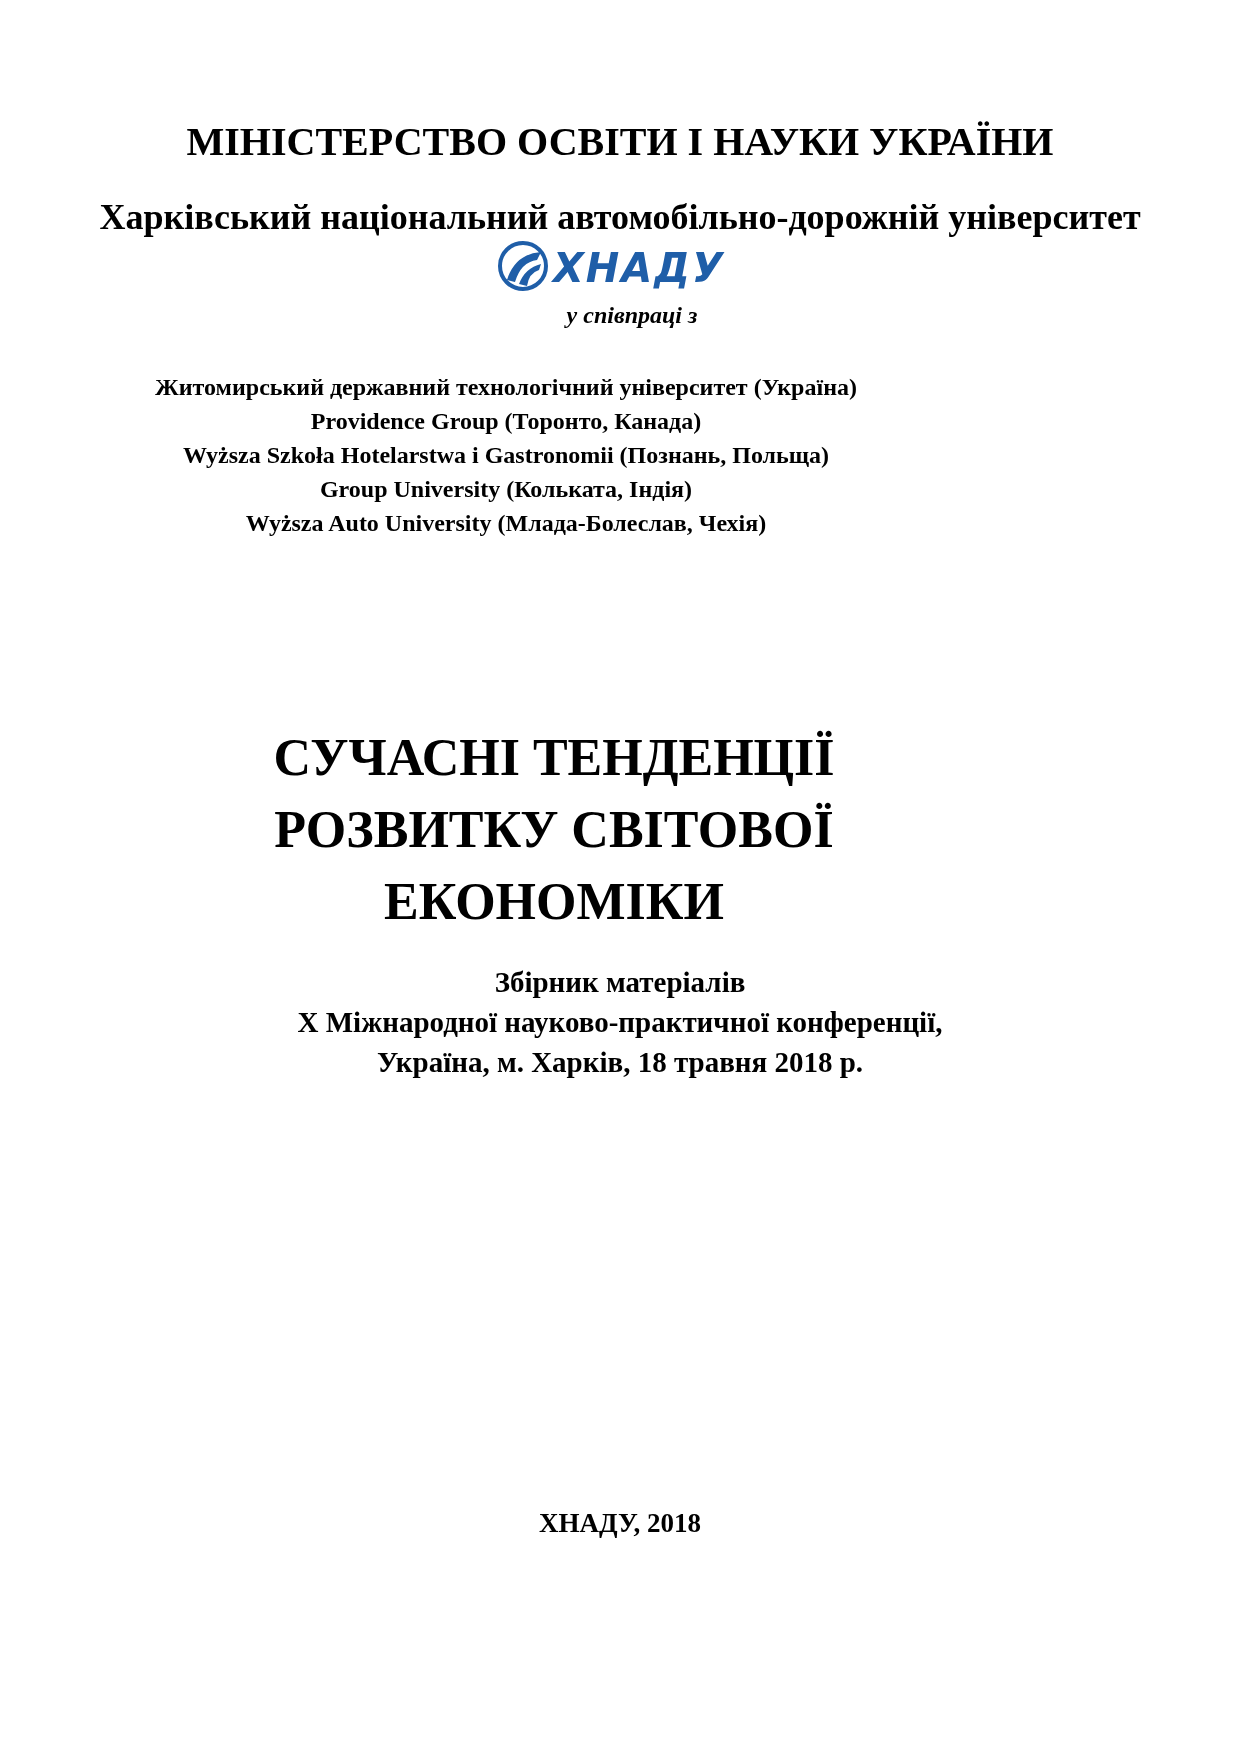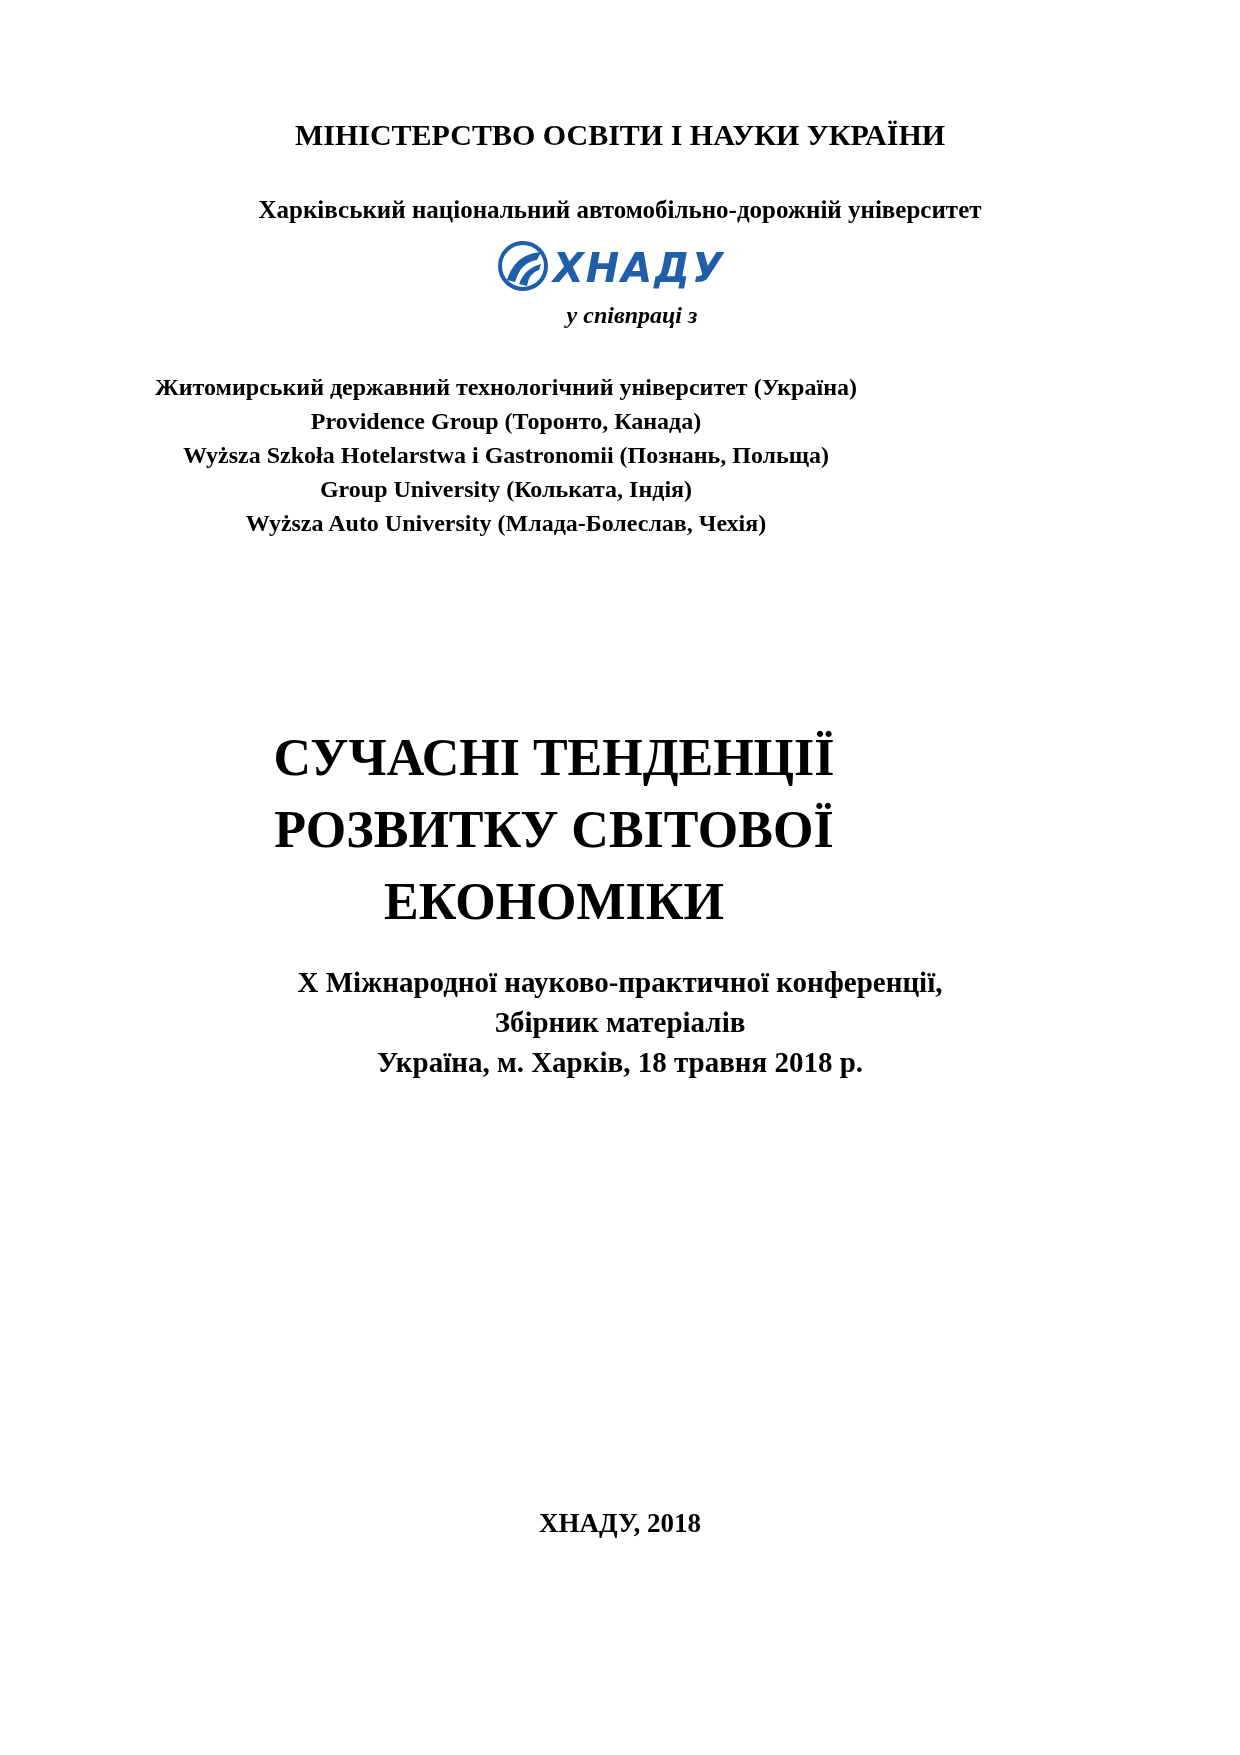--- a/index.html
+++ b/index.html
@@ -1,20 +1,20 @@
 <!DOCTYPE html>
 <html><head>
 <meta charset="utf-8">
 <style>
   html, body { margin: 0; padding: 0; background: #ffffff; }
   body { width: 1240px; height: 1755px; position: relative; overflow: hidden;
          font-family: "Liberation Serif", "DejaVu Serif", serif; color: #000; }
   .line { position: absolute; left: 0; width: 1240px; text-align: center; font-weight: bold; white-space: nowrap; }
-  .ministry { top: 118px; font-size: 30px; }
-  .university { top: 196px; font-size: 25px; }
+  .ministry { top: 118px; font-size: 40px; }
+  .university { top: 196px; font-size: 36px; }
   .logo { position: absolute; left: 497px; top: 240px; width: 250px; height: 52px; }
   .coop { top: 302px; font-size: 24px; font-style: italic; padding-left: 12px; }
   .partners { position: absolute; top: 370px; left: 0; width: 1012px; text-align: center; font-weight: bold; font-size: 24px; line-height: 34px; }
   .title { position: absolute; top: 722px; left: 0; width: 1108px; text-align: center; font-weight: bold; font-size: 52px; line-height: 72px; }
   .subtitle { position: absolute; top: 962px; left: 0; width: 1240px; text-align: center; font-weight: bold; font-size: 29px; line-height: 40px; }
   .footer { top: 1508px; font-size: 27px; }
 </style>
 </head>
 <body>
 
@@ -40,18 +40,18 @@
   <div>Wyższa Auto University (Млада-Болеслав, Чехія)</div>
 </div>
 
 <div class="title">
   <div>СУЧАСНІ ТЕНДЕНЦІЇ</div>
   <div>РОЗВИТКУ СВІТОВОЇ</div>
   <div>ЕКОНОМІКИ</div>
 </div>
 
 <div class="subtitle">
+  <div>Збірник матеріалів</div>
   <div>X Міжнародної науково-практичної конференції,</div>
-  <div>Збірник матеріалів</div>
   <div>Україна, м. Харків, 18 травня 2018 р.</div>
 </div>
 
 <div class="line footer">ХНАДУ, 2018</div>
 
 </body></html>

